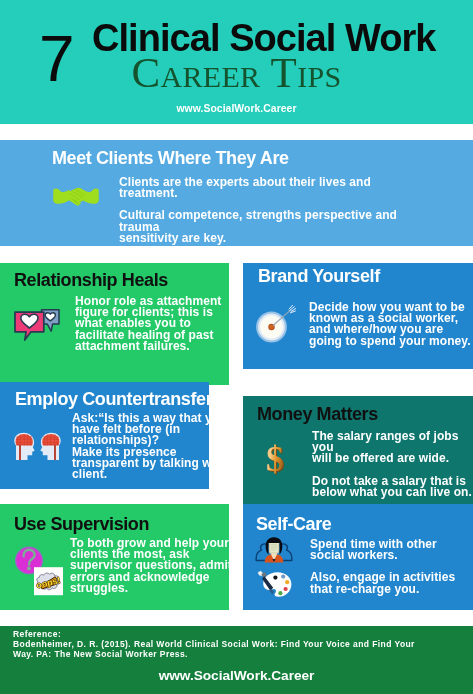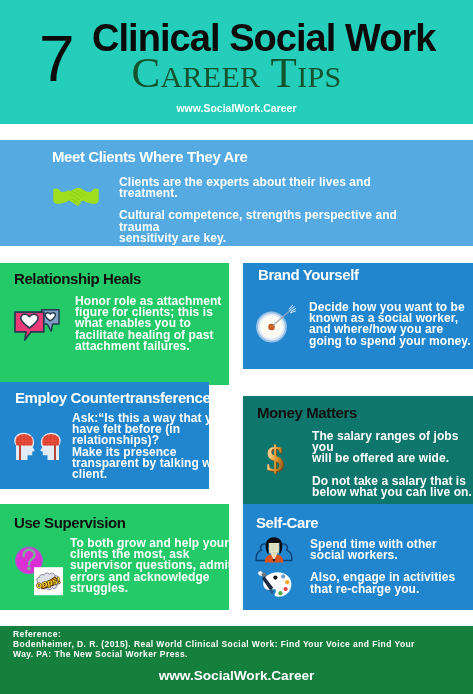--- a/index.html
+++ b/index.html
@@ -15,21 +15,21 @@
   .hd-t1{position:absolute;left:92px;top:19px;font-size:38px;font-weight:700;color:#0b0b0b;
          line-height:1;letter-spacing:-0.95px;}
   .hd-t2{position:absolute;left:0;top:51px;width:473px;text-align:center;
          font-family:"Liberation Serif",serif;font-size:43px;font-weight:400;color:#14532d;
          line-height:1;font-variant:small-caps;letter-spacing:0.3px;}
   .hd-url{position:absolute;left:0;top:103px;width:473px;text-align:center;
           font-size:10.4px;font-weight:700;color:#ffffff;letter-spacing:0.05px;}
 
   
   .panel{position:absolute;overflow:hidden;}
-  .p-title{position:absolute;font-size:15px;font-weight:700;line-height:1;white-space:nowrap;letter-spacing:-0.4px;}
+  .p-title{position:absolute;font-size:18px;font-weight:700;line-height:1;white-space:nowrap;letter-spacing:-0.4px;}
   .p-body{position:absolute;font-size:12px;font-weight:700;line-height:11.2px;color:#ffffff;letter-spacing:0.07px;}
   .p-body p{margin:0 0 11px 0;}
   .p-body p:last-child{margin-bottom:0;}
   .p-icon{position:absolute;}
 
   #s1{left:0;top:140px;width:473px;height:106px;background:#55aae2;}
   #s1 .p-title{left:52px;top:9px;color:#fff;}
   #s1 .p-body{left:119px;top:37px;width:300px;}
   #s1 .p-icon{left:53px;top:47px;width:46px;height:19px;}
 

